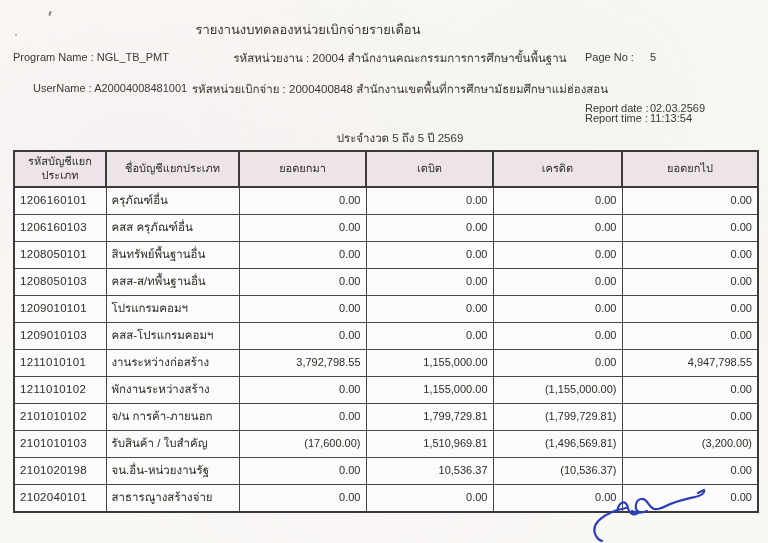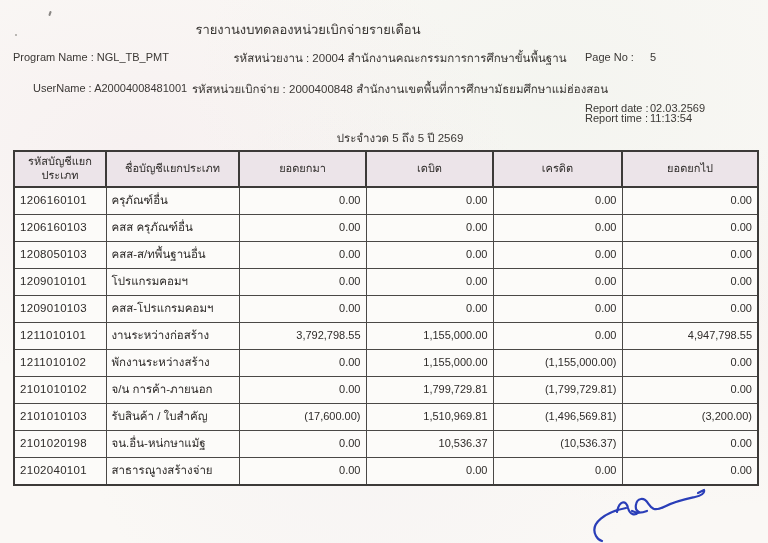--- a/index.html
+++ b/index.html
@@ -114,20 +114,28 @@
         </tr>
         <tr>
           <td class="code">1206160103</td>
           <td class="name">คสส ครุภัณฑ์อื่น</td>
           <td class="num">0.00</td>
           <td class="num">0.00</td>
           <td class="num">0.00</td>
           <td class="num">0.00</td>
         </tr>
         <tr>
+          <td class="code">1208050101</td>
+          <td class="name">สินทรัพย์พื้นฐานอื่น</td>
+          <td class="num">0.00</td>
+          <td class="num">0.00</td>
+          <td class="num">0.00</td>
+          <td class="num">0.00</td>
+        </tr>
+        <tr>
           <td class="code">1208050103</td>
           <td class="name">คสส-ส/ทพื้นฐานอื่น</td>
           <td class="num">0.00</td>
           <td class="num">0.00</td>
           <td class="num">0.00</td>
           <td class="num">0.00</td>
         </tr>
         <tr>
           <td class="code">1209010101</td>
           <td class="name">โปรแกรมคอมฯ</td>
@@ -171,21 +179,21 @@
         <tr>
           <td class="code">2101010103</td>
           <td class="name">รับสินค้า / ใบสำคัญ</td>
           <td class="num">(17,600.00)</td>
           <td class="num">1,510,969.81</td>
           <td class="num">(1,496,569.81)</td>
           <td class="num">(3,200.00)</td>
         </tr>
         <tr>
           <td class="code">2101020198</td>
-          <td class="name">จน.อื่น-หน่กษาแมัฐ</td>
+          <td class="name">จน.อื่น-หน่วยงานรัฐ</td>
           <td class="num">0.00</td>
           <td class="num">10,536.37</td>
           <td class="num">(10,536.37)</td>
           <td class="num">0.00</td>
         </tr>
         <tr>
           <td class="code">2102040101</td>
           <td class="name">สาธารณูางสร้างจ่าย</td>
           <td class="num">0.00</td>
           <td class="num">0.00</td>

